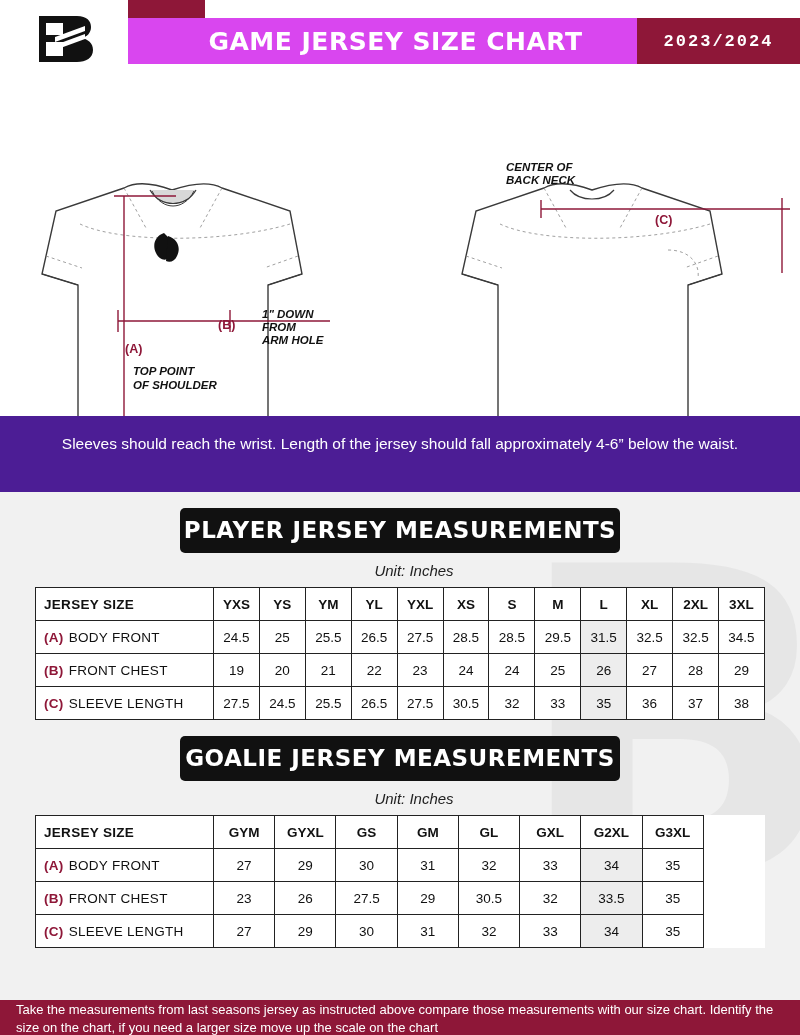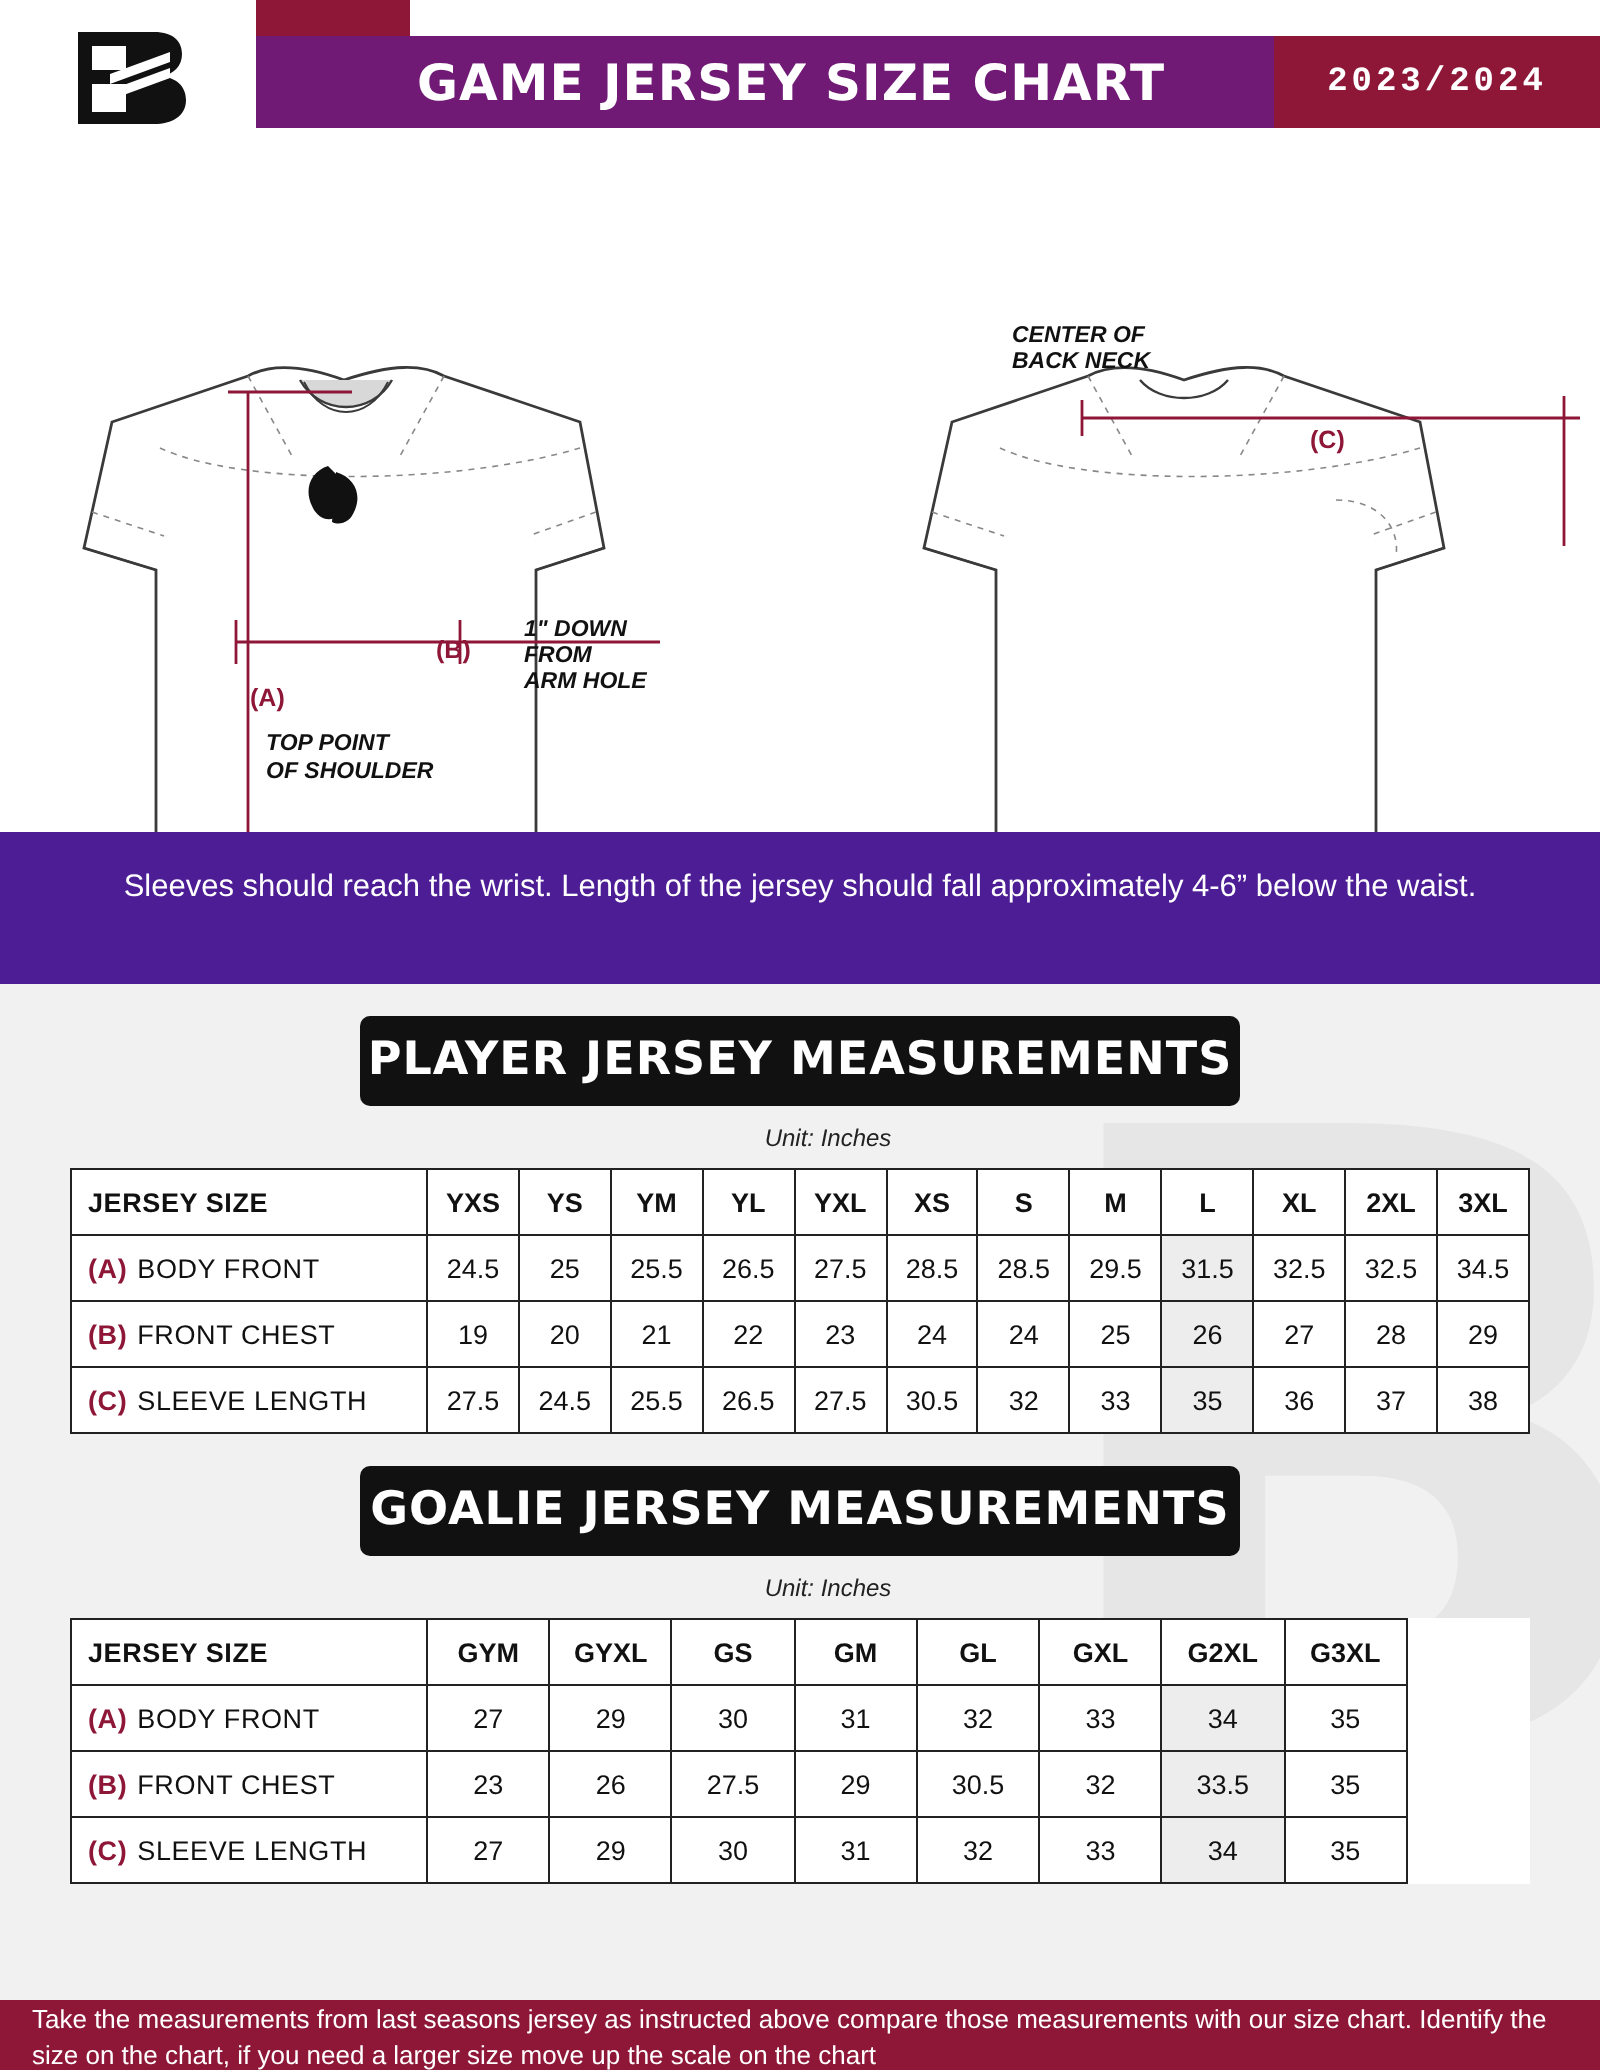--- a/index.html
+++ b/index.html
@@ -35,21 +35,21 @@
     width: 128px; height: 78px;
     background: #ffffff;
     display: flex;
     align-items: center;
     justify-content: center;
   }
   .title-bar {
     position: absolute;
     left: 128px; top: 18px;
     right: 0; height: 46px;
-    background: #701a75;
+    background: #d946ef;
     display: flex;
     align-items: center;
   }
   .title-text {
     flex: 1;
     color: #ffffff;
     font-size: 25px;
     font-weight: bold;
     letter-spacing: 0.5px;
     text-align: center;
@@ -120,21 +120,21 @@
     letter-spacing: 0.5px;
     padding: 9px 0 10px;
     border-radius: 5px;
     font-family: "DejaVu Sans", sans-serif;
   }
   .unit {
     position: relative;
     z-index: 1;
     text-align: center;
     font-style: italic;
-    font-size: 12px;
+    font-size: 15px;
     color: #222222;
     margin: 9px 0 8px;
     padding-left: 28px;
   }
   table.size-table {
     position: relative;
     z-index: 1;
     border-collapse: collapse;
     background: #ffffff;
     margin: 0 auto;

